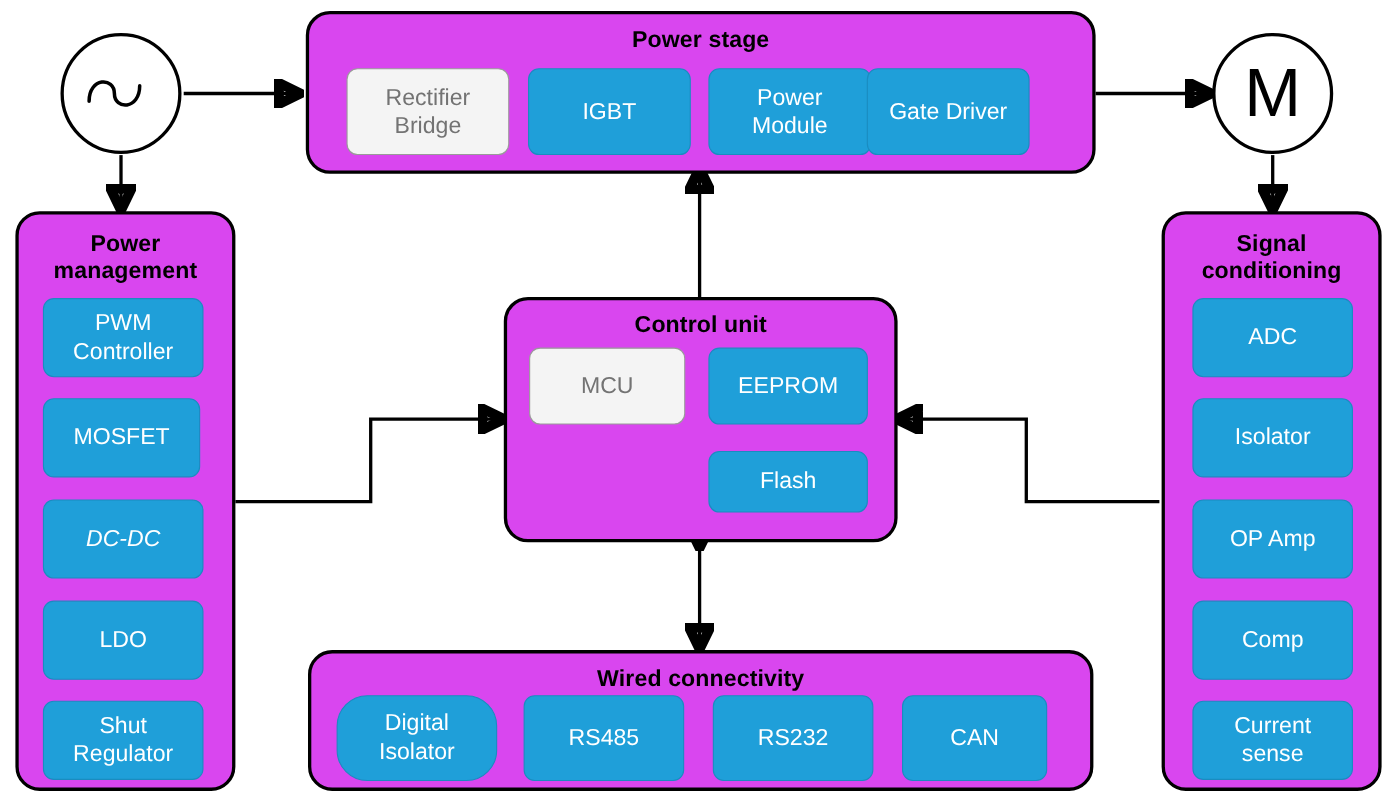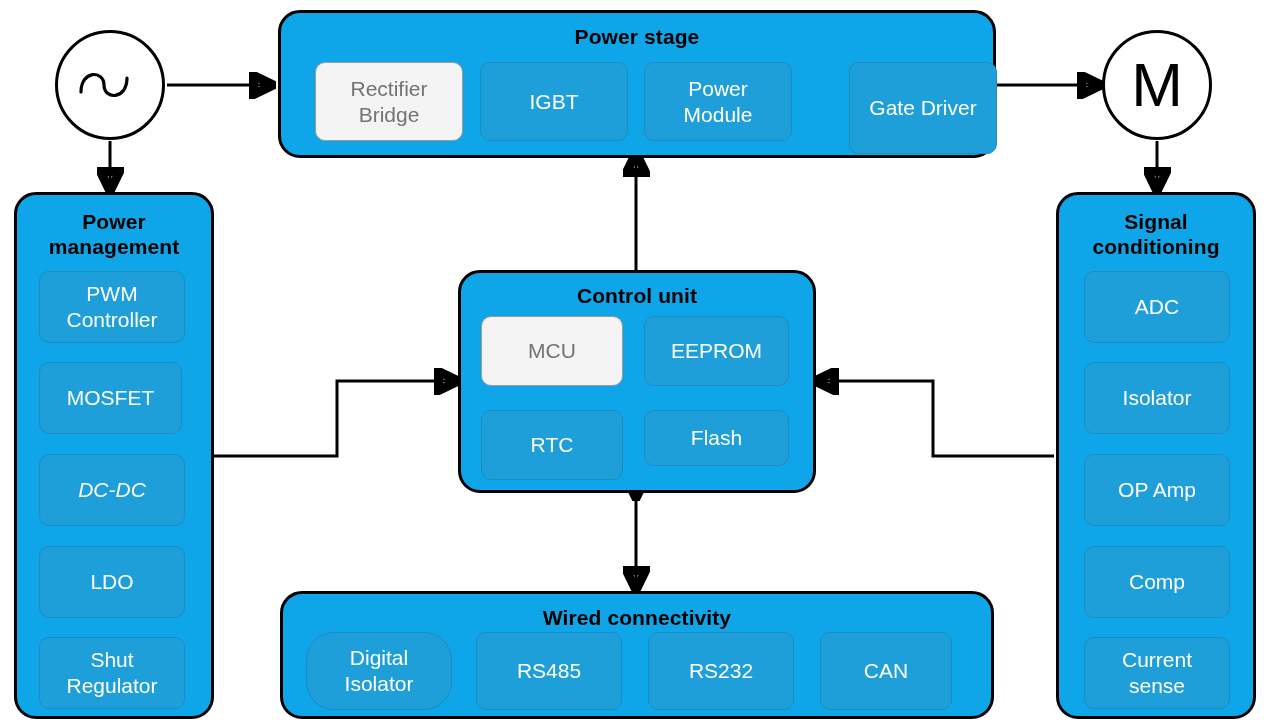--- a/index.html
+++ b/index.html
@@ -17,21 +17,21 @@
     background: #ffffff;
     overflow: hidden;
   }
 
   
   .group {
     position: absolute;
     box-sizing: border-box;
     border: 3px solid #000000;
     border-radius: 22px;
-    background: #0ea5e9;
+    background: #d946ef;
   }
   .group-title {
     position: absolute;
     left: 0;
     right: 0;
     text-align: center;
     font-weight: bold;
     font-size: 21px;
     line-height: 25px;
     color: #000000;
@@ -152,21 +152,21 @@
     <span>IGBT</span>
   </div>
 
   <div class="chip blue" style="left:644px; top:62px; width:148px; height:79px;">
     <span>
       <span>Power</span><br>
       <span>Module</span>
     </span>
   </div>
 
-  <div class="chip blue" style="left:849px; top:62px; width:148px; height:92px;">
+  <div class="chip blue" style="left:788px; top:62px; width:148px; height:79px;">
     <span>Gate Driver</span>
   </div>
 
   <div class="group" style="left:14px; top:192px; width:200px; height:527px;">
     <div class="group-title" style="top:14px;">
       <span>Power</span><br>
       <span>management</span>
     </div>
   </div>
 
@@ -201,23 +201,20 @@
   </div>
 
   <div class="chip grey" style="left:481px; top:316px; width:142px; height:70px;">
     <span>MCU</span>
   </div>
 
   <div class="chip blue" style="left:644px; top:316px; width:145px; height:70px;">
     <span>EEPROM</span>
   </div>
 
-  <div class="chip blue" style="left:481px; top:410px; width:142px; height:70px;">
-    <span>RTC</span>
-  </div>
 
   <div class="chip blue" style="left:644px; top:410px; width:145px; height:56px;">
     <span>Flash</span>
   </div>
 
   <div class="group" style="left:1056px; top:192px; width:200px; height:527px;">
     <div class="group-title" style="top:14px;">
       <span>Signal</span><br>
       <span>conditioning</span>
     </div>

